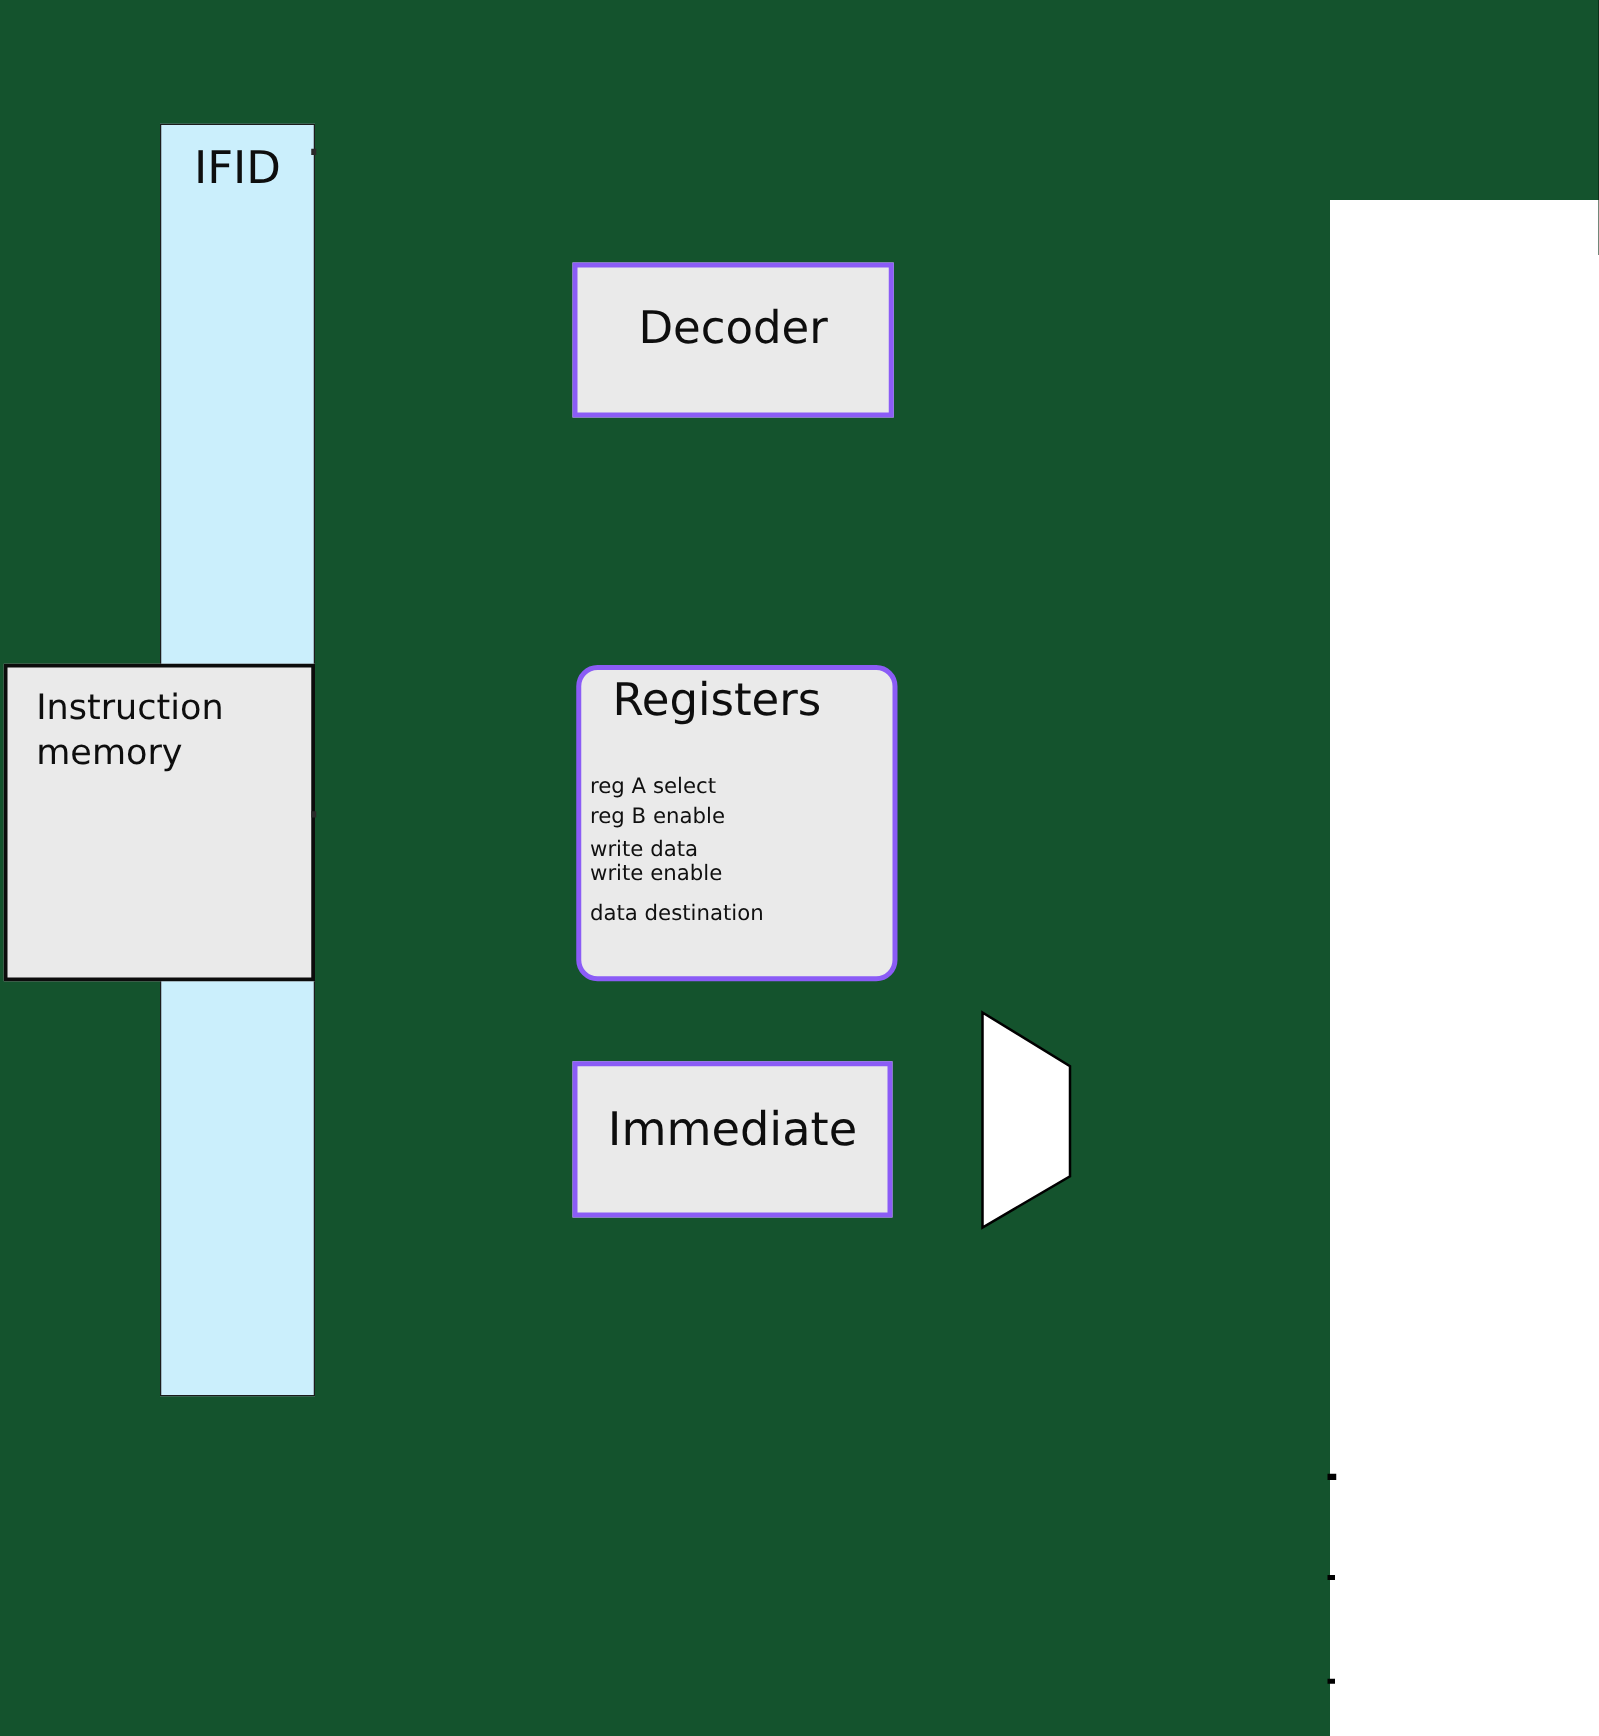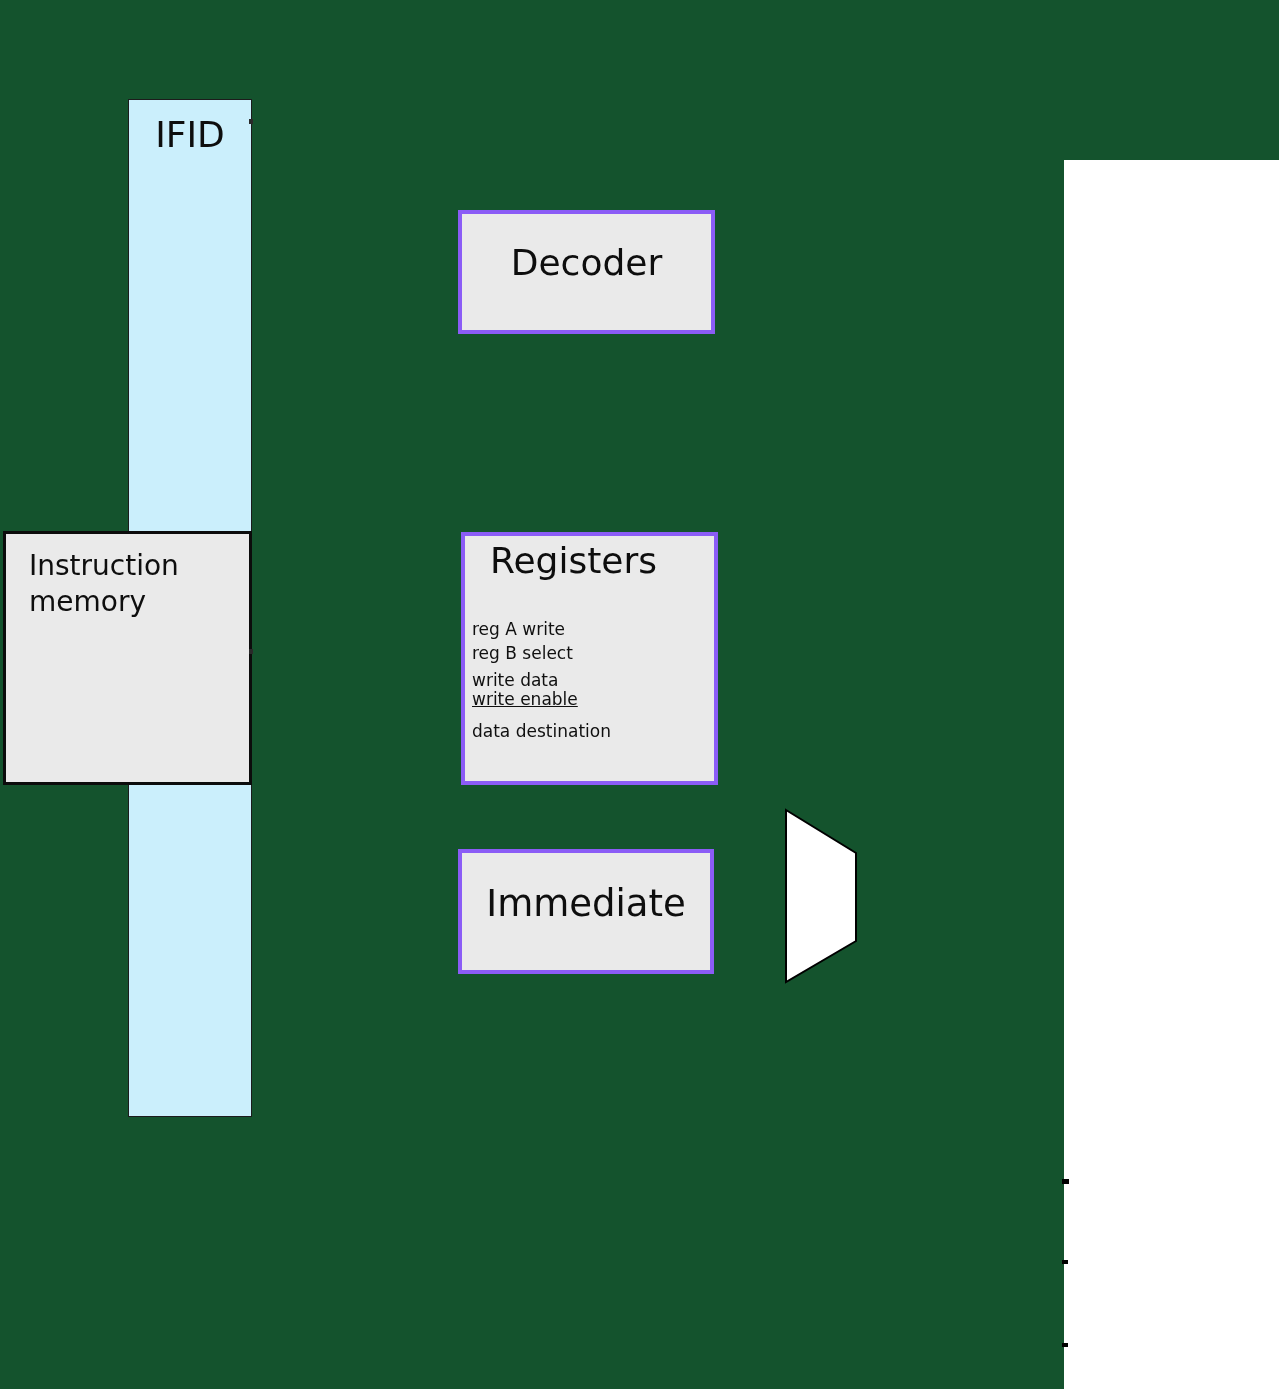--- a/index.html
+++ b/index.html
@@ -59,39 +59,39 @@
   .block-imem {
     left: 3px; top: 531px;
     width: 249px; height: 254px;
     border: 3px solid #0c0c0c;
     font-size: 28px;
     line-height: 1.27;
     padding: 14px 8px 0 23px;
   }
   .block-registers {
     left: 461px; top: 532px;
-    width: 257px; height: 253px;
+    width: 257px; height: 253px; border-radius: 17px;
   }
   .registers-title {
     position: absolute;
     top: 4px; left: 25px;
     font-size: 36px;
   }
   .port {
     position: absolute;
     left: 7px;
     font-size: 17px;
     line-height: 17px;
     white-space: nowrap;
     color: #101010;
   }
   .port-0 { top: 85px; }
   .port-1 { top: 109px; }
   .port-2 { top: 136px; }
-  .port-3 { top: 155px; text-decoration: underline; }
+  .port-3 { top: 155px; }
   .port-4 { top: 187px; }
   .block-immediate {
     left: 458px; top: 849px;
     width: 256px; height: 125px;
     display: flex; align-items: center; justify-content: center;
     padding-bottom: 16px;
     font-size: 37px;
   }
 
   
@@ -125,22 +125,22 @@
   <div class="abs block block-decoder">
     <span>Decoder</span>
   </div>
 
   <div class="abs block block-imem">
     <span>Instruction memory</span>
   </div>
 
   <div class="abs block block-registers">
     <span class="registers-title">Registers</span>
-    <span class="port port-0">reg A write</span>
-    <span class="port port-1">reg B select</span>
+    <span class="port port-0">reg A select</span>
+    <span class="port port-1">reg B enable</span>
     <span class="port port-2">write data</span>
     <span class="port port-3">write enable</span>
     <span class="port port-4">data destination</span>
   </div>
 
   <div class="abs block block-immediate">
     <span>Immediate</span>
   </div>
 
   <svg class="abs mux-svg" viewBox="0 0 1279 1389" xmlns="http://www.w3.org/2000/svg">

